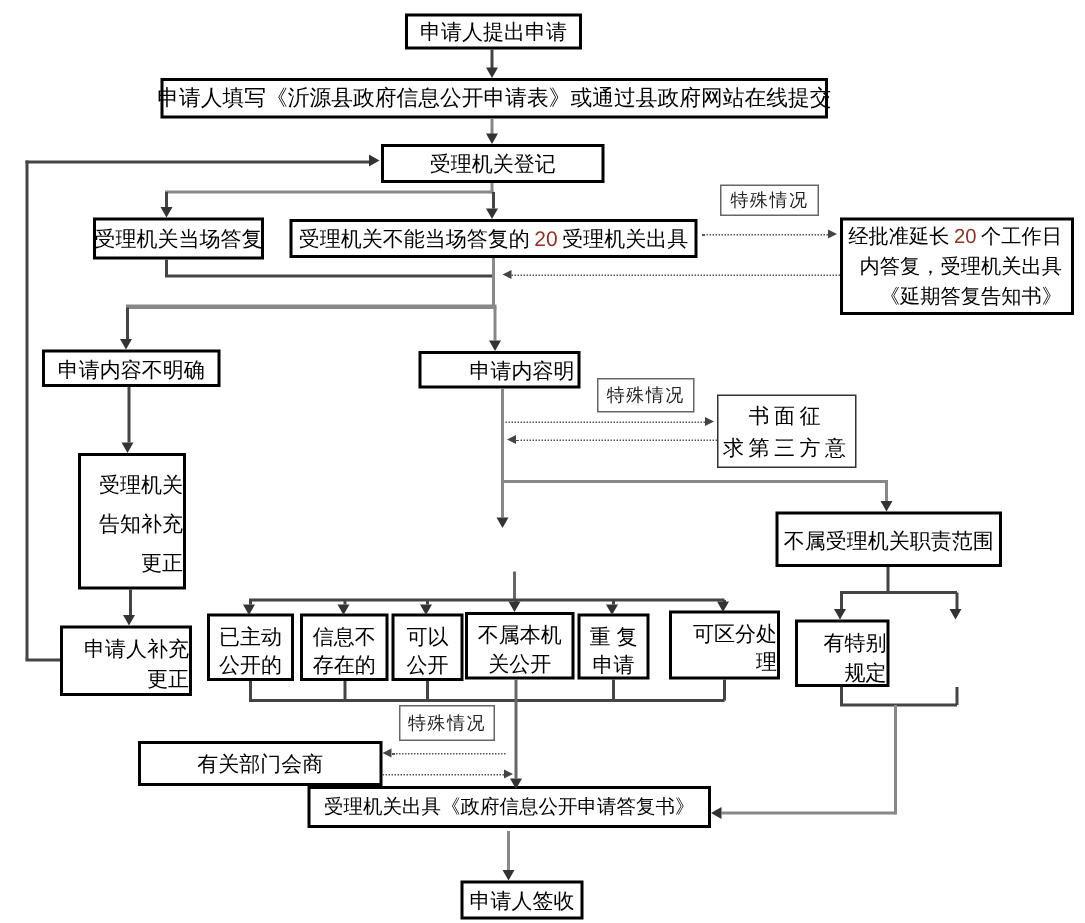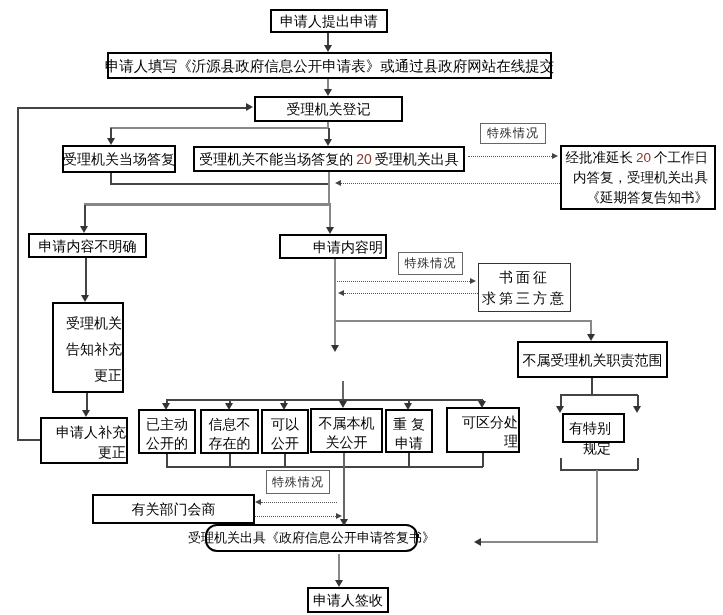--- a/index.html
+++ b/index.html
@@ -119,34 +119,34 @@
   </div>
   <div class="bx col" style="left:385px;top:409px;width:48px;height:44px;padding-top:4px;line-height:19px;align-items:center;">
     <span>重 复</span>
       <span>申请</span>
   </div>
   <div class="bx col left" style="left:446px;top:407px;width:74px;height:46px;padding:4px 0 0 6px;line-height:19px;">
     <span>可区分处</span>
       <span>理</span>
   </div>
 
-  <div class="bx col left" style="left:530px;top:413px;width:63px;height:30px;padding:3px 12px 0 6px;line-height:20px;margin-left:32px;">
+  <div class="bx col left" style="left:530px;top:413px;width:63px;height:45px;padding:3px 0 0 6px;line-height:20px;">
     <span>有特别</span>
       <span>规定</span>
   </div>
 
   <div class="lbl" style="left:266px;top:470px;width:64px;height:24px;">
       <span>特殊情况</span>
     </div>
 
   <div class="bx" style="left:92px;top:494px;width:163px;height:30px;">
       <span>有关部门会商</span>
     </div>
 
-  <div class="bx" style="left:205px;top:524px;width:213px;height:28px;font-size:13px;border-radius:12px;">
+  <div class="bx" style="left:205px;top:524px;width:269px;height:28px;font-size:13px;">
       <span>受理机关出具《政府信息公开申请答复书》</span>
     </div>
 
   <div class="bx" style="left:307px;top:587px;width:82px;height:26px;">
       <span>申请人签收</span>
     </div>
 
   <div class="ln" style="left:327px;top:33px;width:2px;height:13px;"></div>
   <div class="ah-d" style="left:324px;top:45px;"></div>
 

